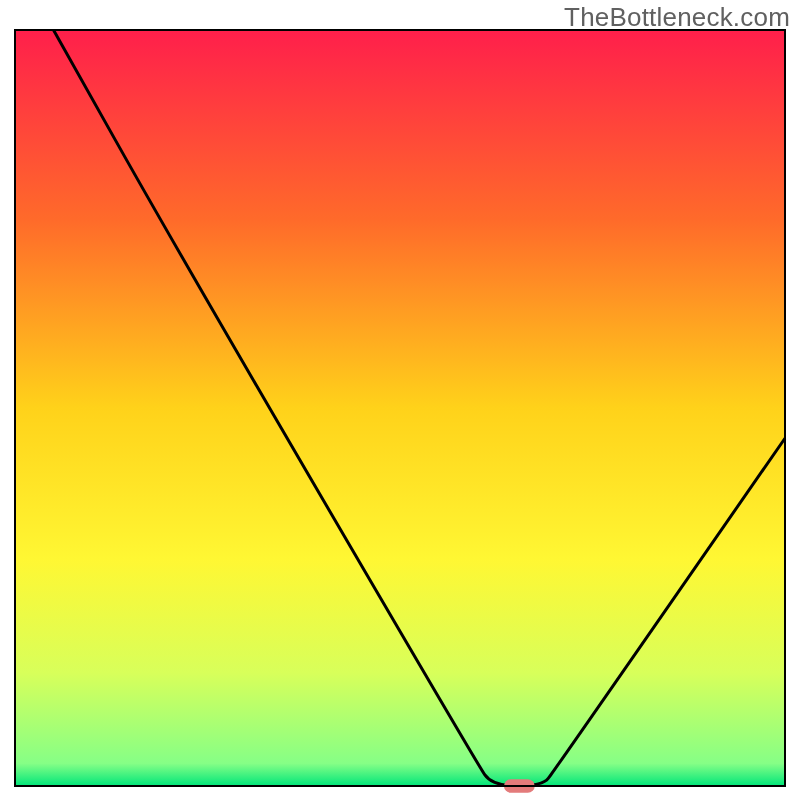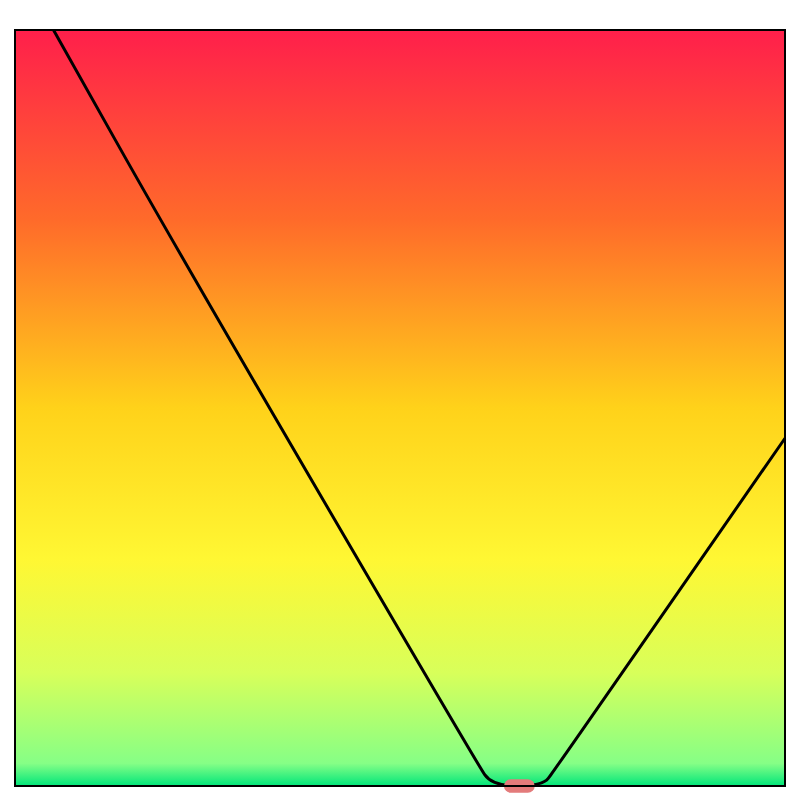--- a/index.html
+++ b/index.html
@@ -27,20 +27,21 @@
     z-index: 10;
   }
   svg {
     display: block;
   }
 </style>
 </head>
 <body>
 
 <div class="chart-container">
+  <div class="watermark">TheBottleneck.com</div>
 
   <svg id="chart-svg" width="800" height="800" viewBox="0 0 800 800">
     <defs>
       <linearGradient id="bg-grad" x1="0" y1="0" x2="0" y2="1">
           <stop offset="0%" stop-color="#ff1f4b"></stop>
           <stop offset="25%" stop-color="#ff6a2a"></stop>
           <stop offset="50%" stop-color="#ffd21a"></stop>
           <stop offset="70%" stop-color="#fff733"></stop>
           <stop offset="85%" stop-color="#d8ff5a"></stop>
           <stop offset="97%" stop-color="#86ff86"></stop>

